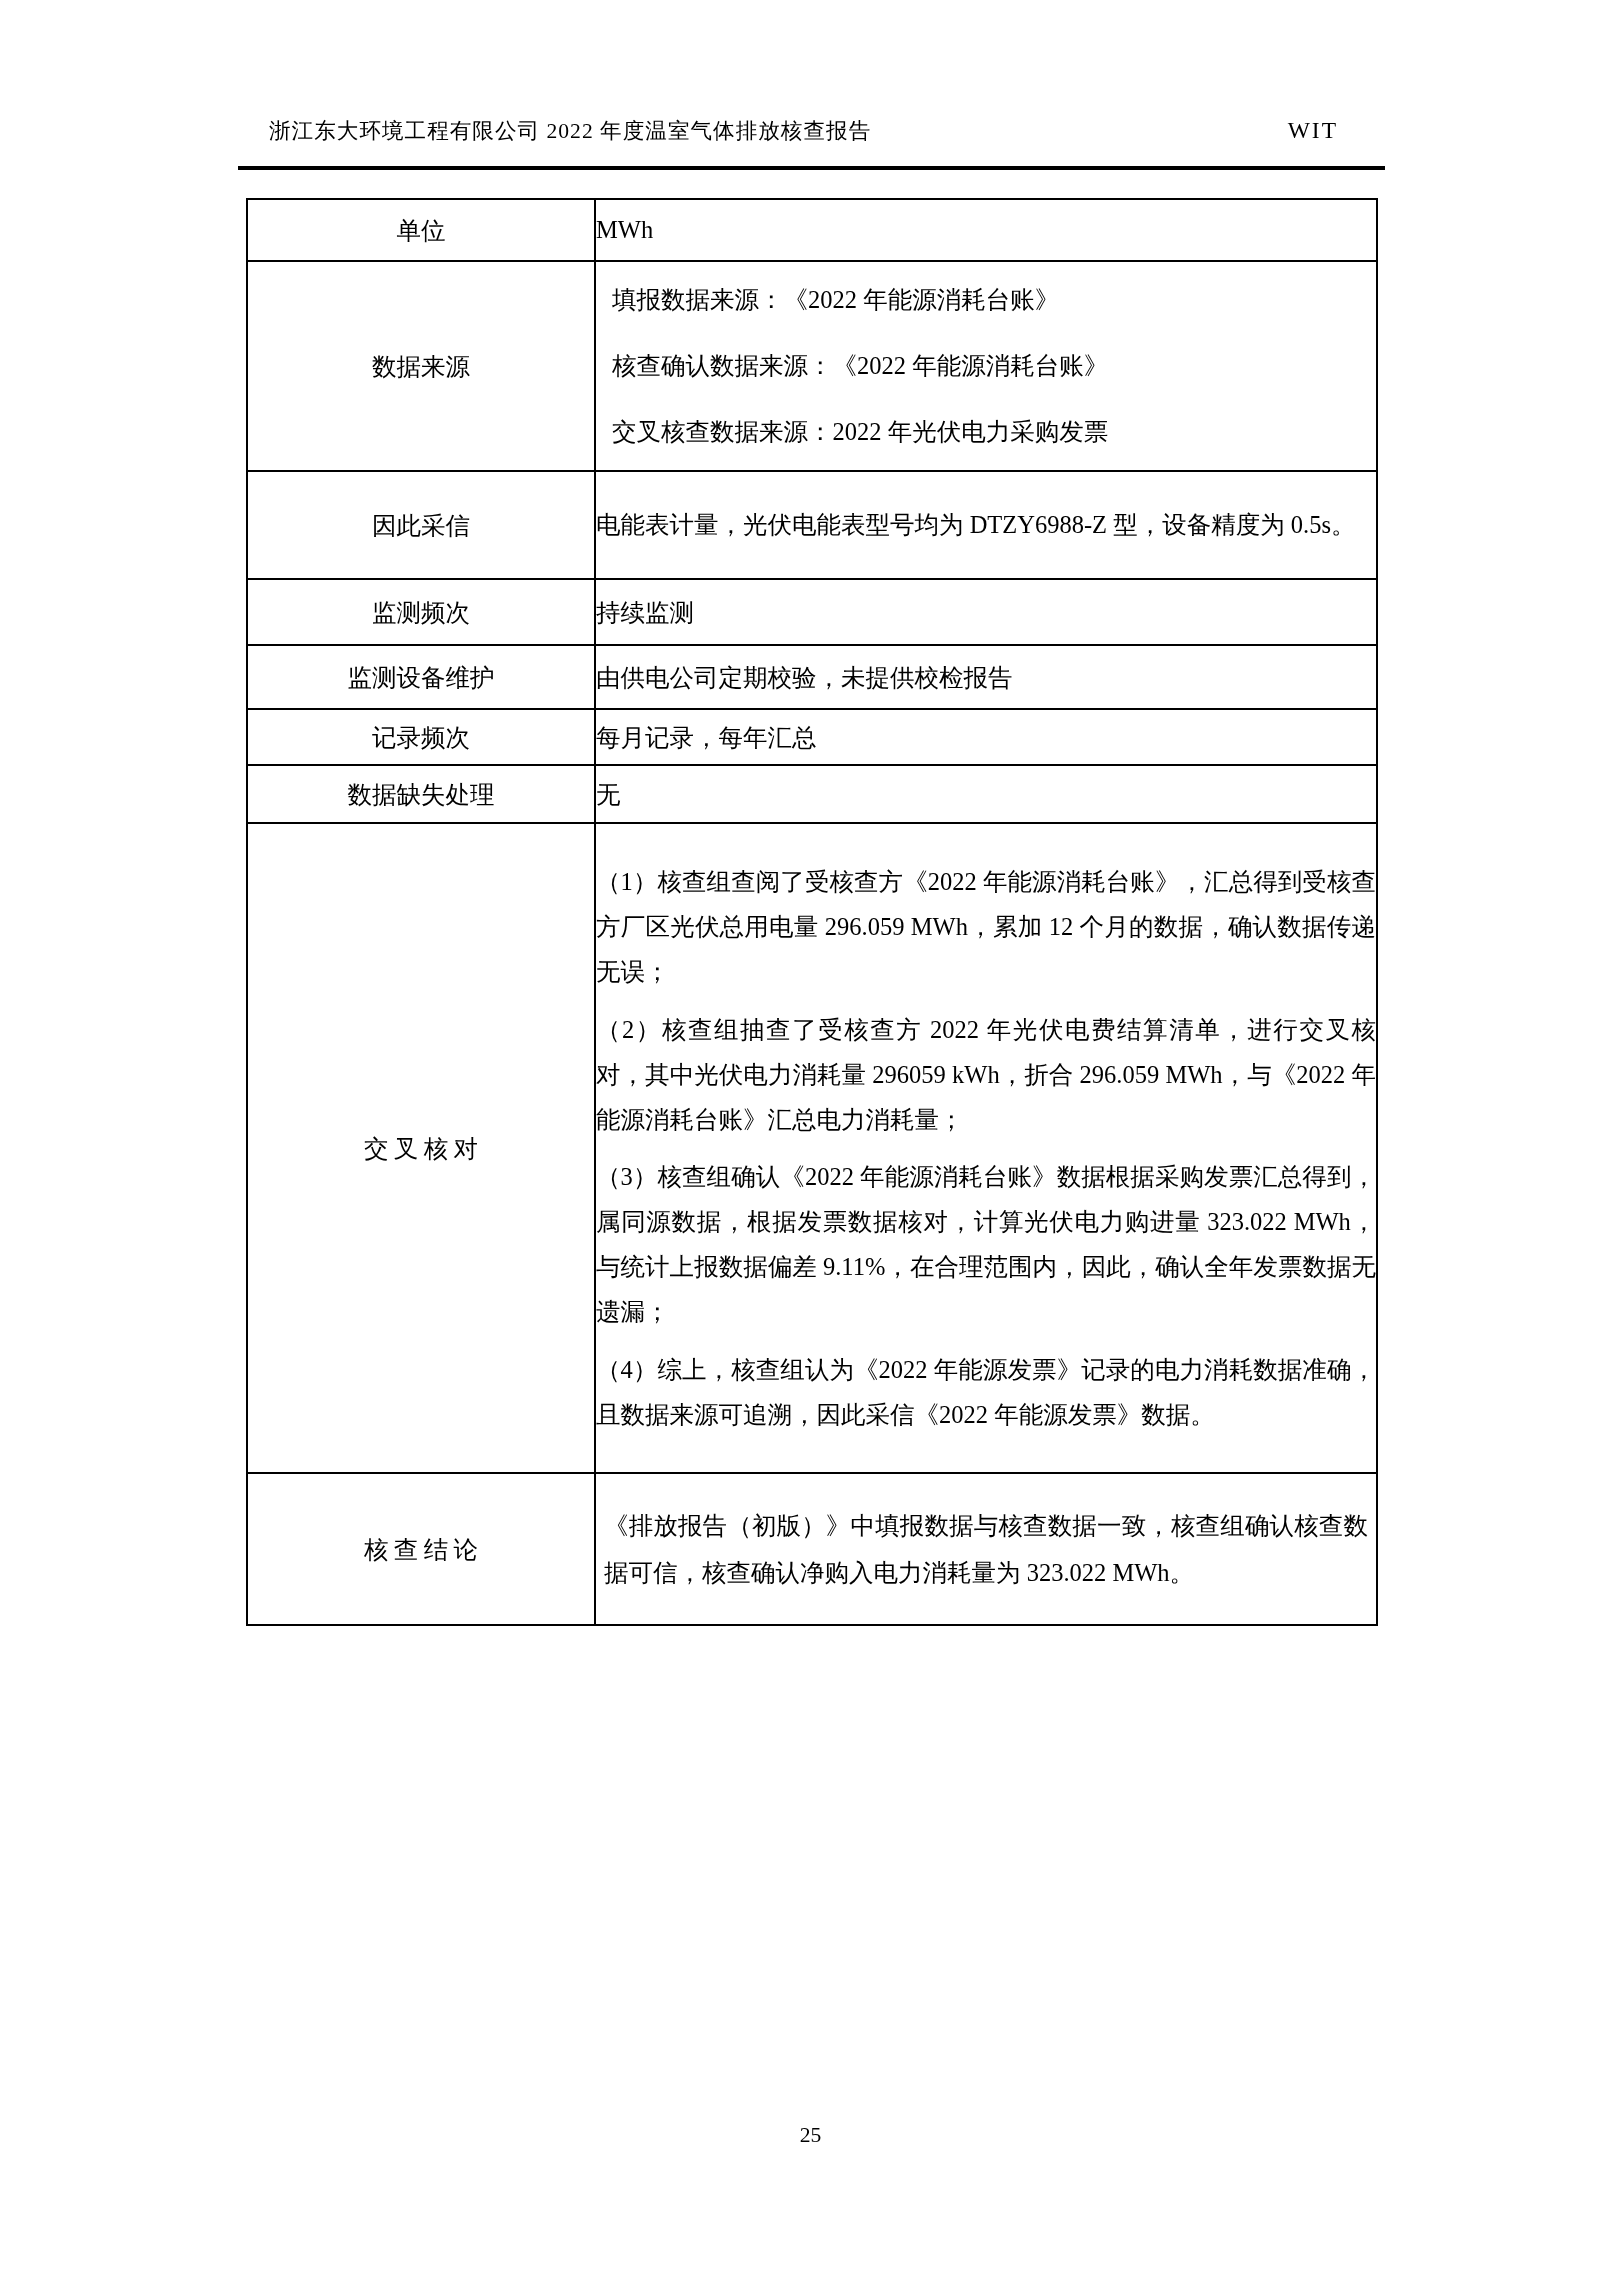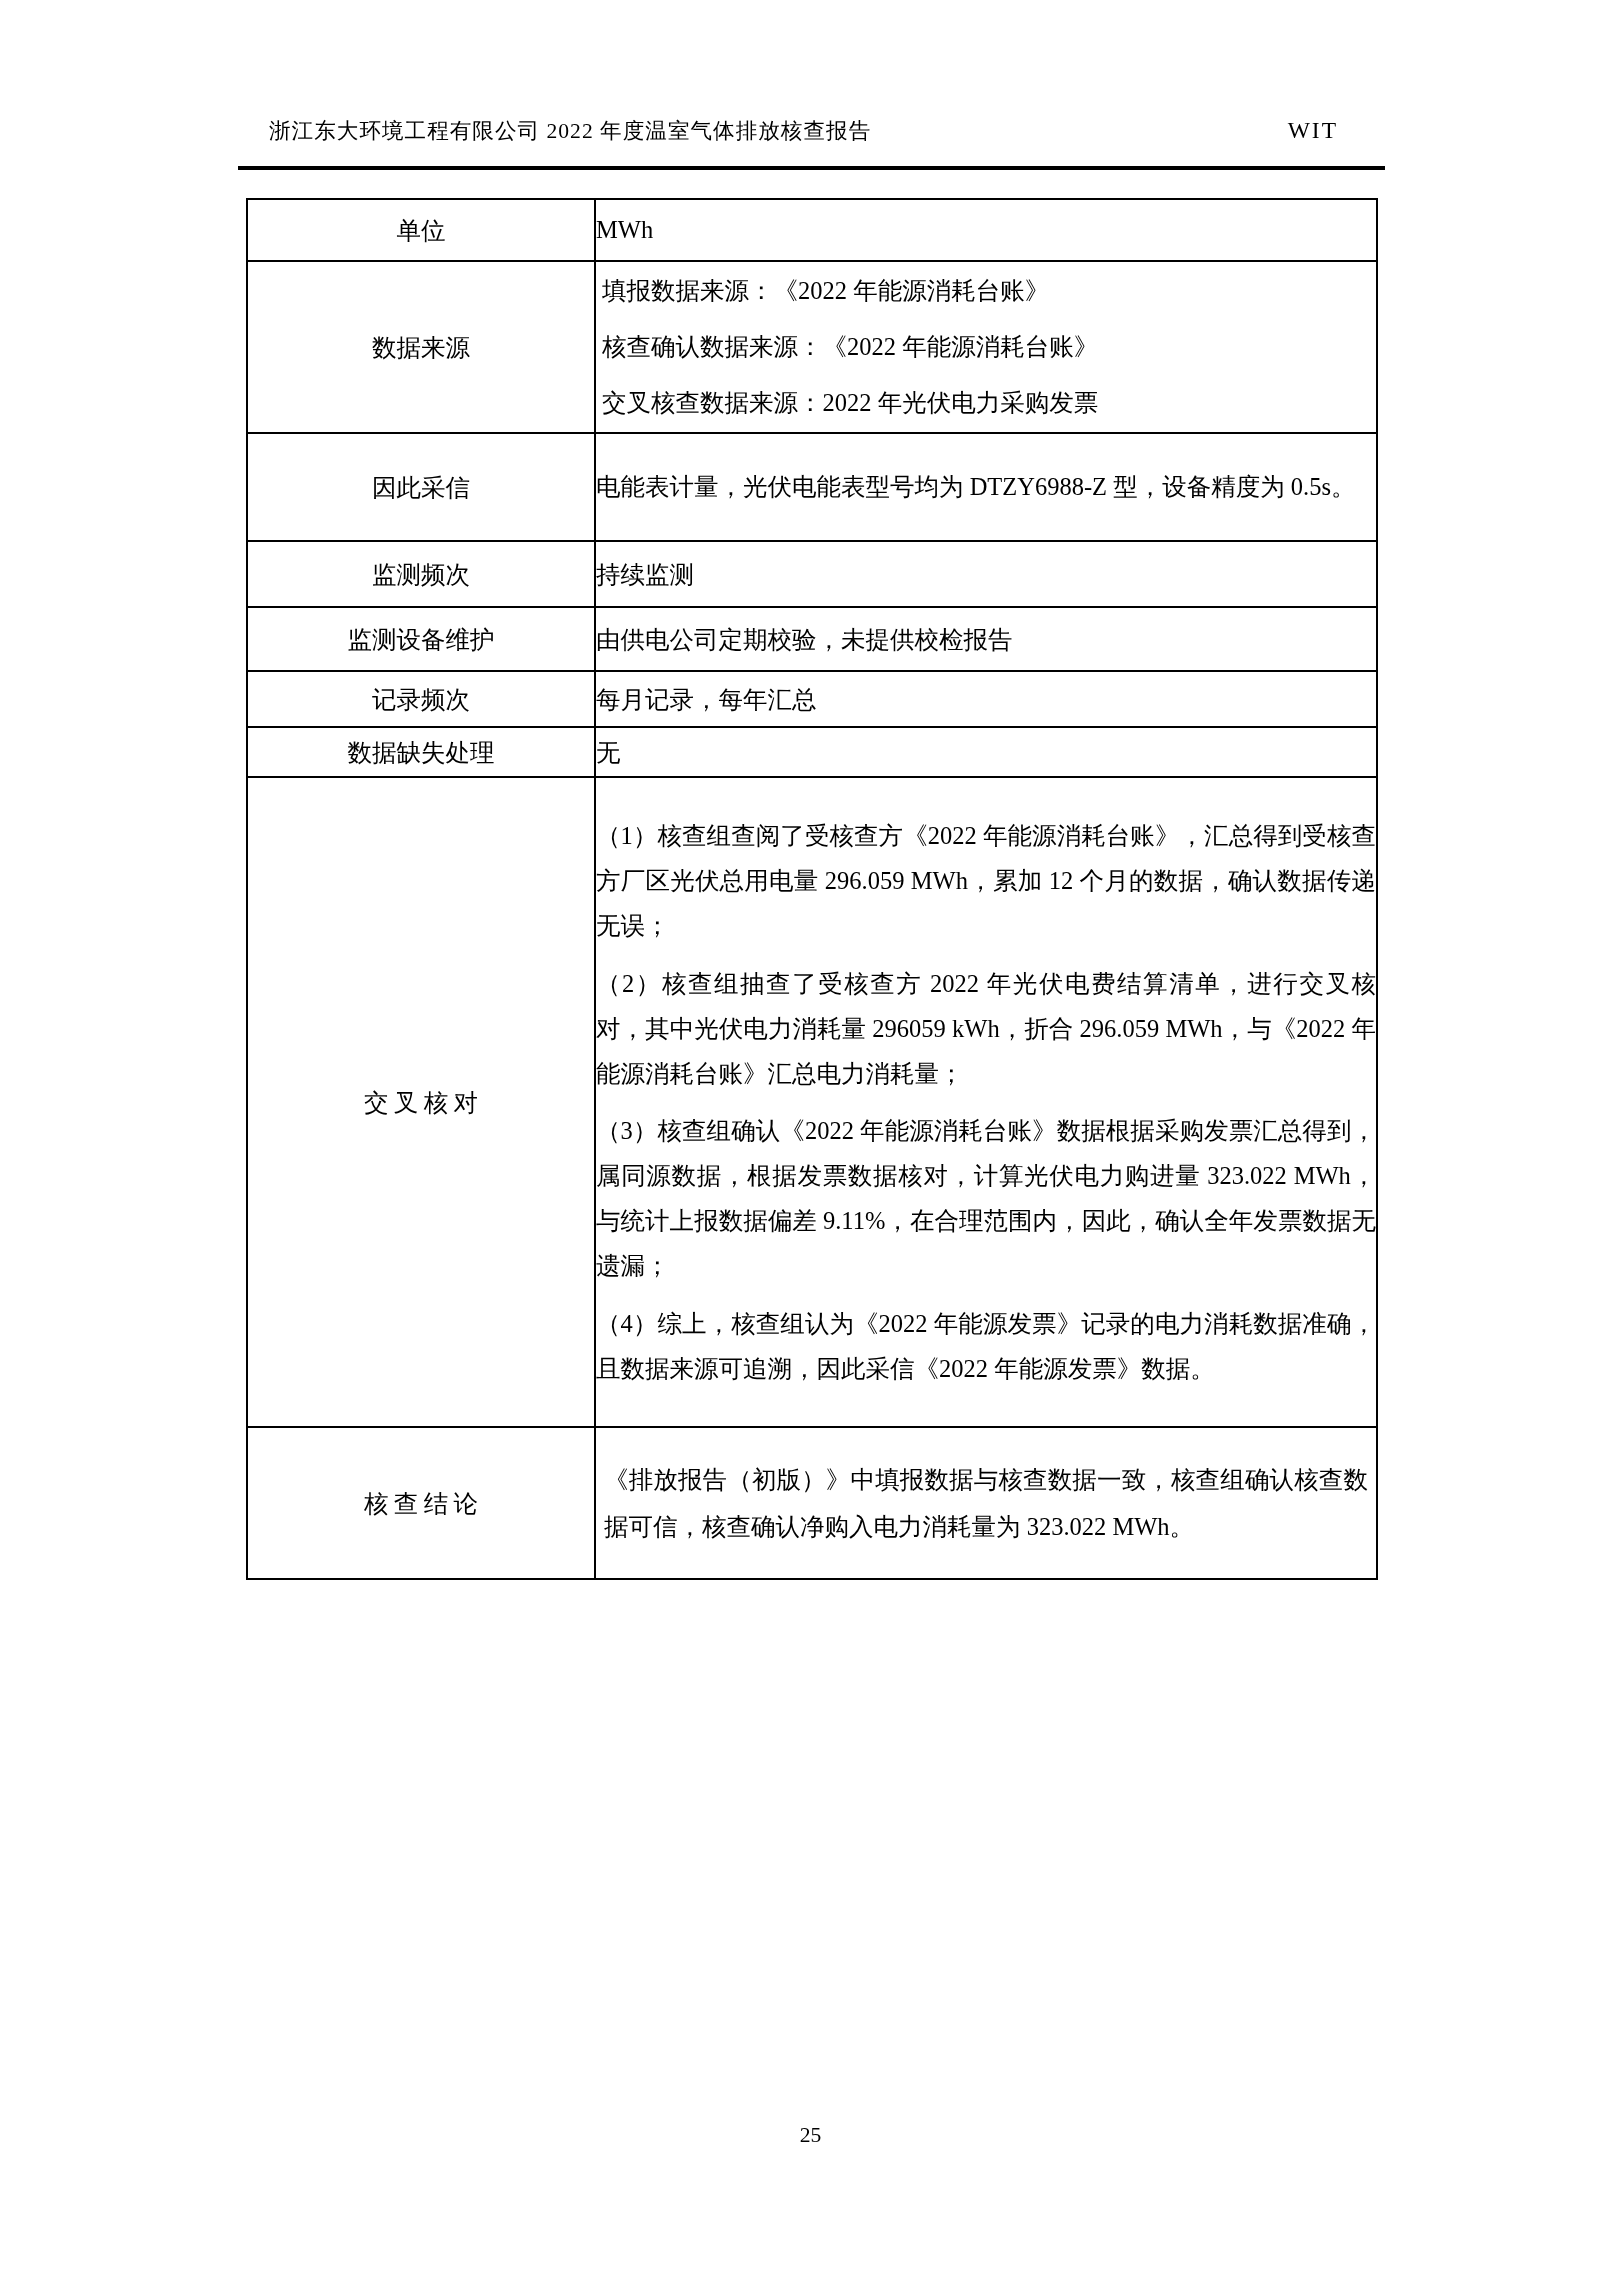--- a/index.html
+++ b/index.html
@@ -42,21 +42,21 @@
   .doc-table td {
     border: 2.9px solid #000000;
     font-size: 24.5px;
     vertical-align: middle;
     padding: 0;
   }
   .label-cell { text-align: center; }
   .spaced { letter-spacing: 0.22em; text-indent: 0.22em; }
   .val-center { text-align: left; }
   .val-block { padding: 5.9px 15.7px 5.9px 17.6px; }
-  .lines p { margin: 0; line-height: 56px; text-align: left; padding-left: 6px; }
+  .lines p { margin: 10px; line-height: 56px; text-align: left; padding-left: 6px; }
   .method p { margin: 0; line-height: 50px; text-align: justify; }
   .paras p { margin: 12.7px 0; line-height: 45px; text-align: justify; }
   .concl p { margin: 8px; line-height: 47px; text-align: justify; }
   .page-number {
     position: absolute;
     top: 2123px;
     left: 0;
     width: 100%;
     text-align: center;
     font-size: 21.6px;
@@ -102,21 +102,21 @@
         <td class="val-center">持续监测</td>
       </tr>
       <tr style="height:64px">
         <td class="label-cell">监测设备维护</td>
         <td class="val-center">由供电公司定期校验，未提供校检报告</td>
       </tr>
       <tr style="height:56px">
         <td class="label-cell">记录频次</td>
         <td class="val-center">每月记录，每年汇总</td>
       </tr>
-      <tr style="height:50px">
+      <tr style="height:58px">
         <td class="label-cell">数据缺失处理</td>
         <td class="val-center">无</td>
       </tr>
       <tr style="height:650px">
         <td class="label-cell spaced">交叉核对</td>
         <td class="val-block paras">
           <p>（1）核查组查阅了受核查方《2022 年能源消耗台账》，汇总得到受核查方厂区光伏总用电量 296.059 MWh，累加 12 个月的数据，确认数据传递无误；</p>
           <p>（2）核查组抽查了受核查方 2022 年光伏电费结算清单，进行交叉核对，其中光伏电力消耗量 296059 kWh，折合 296.059 MWh，与《2022 年能源消耗台账》汇总电力消耗量；</p>
           <p>（3）核查组确认《2022 年能源消耗台账》数据根据采购发票汇总得到，属同源数据，根据发票数据核对，计算光伏电力购进量 323.022 MWh，与统计上报数据偏差 9.11%，在合理范围内，因此，确认全年发票数据无遗漏；</p>
           <p>（4）综上，核查组认为《2022 年能源发票》记录的电力消耗数据准确，且数据来源可追溯，因此采信《2022 年能源发票》数据。</p>

